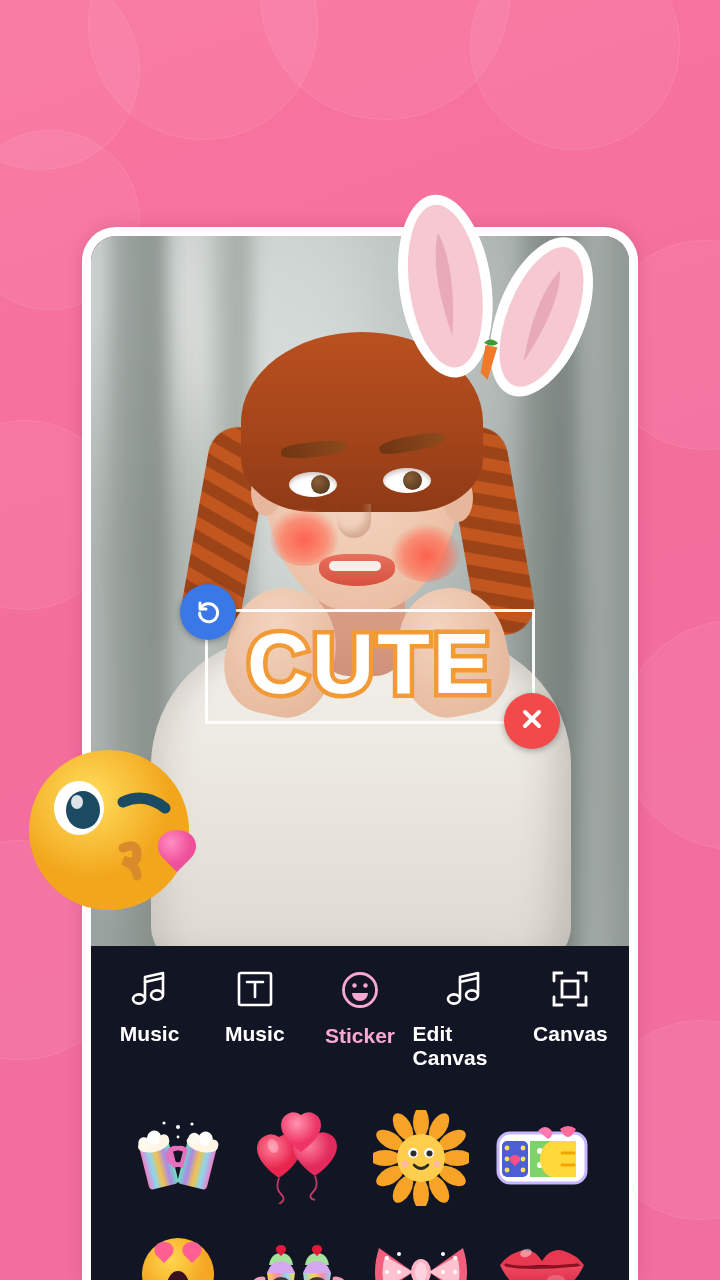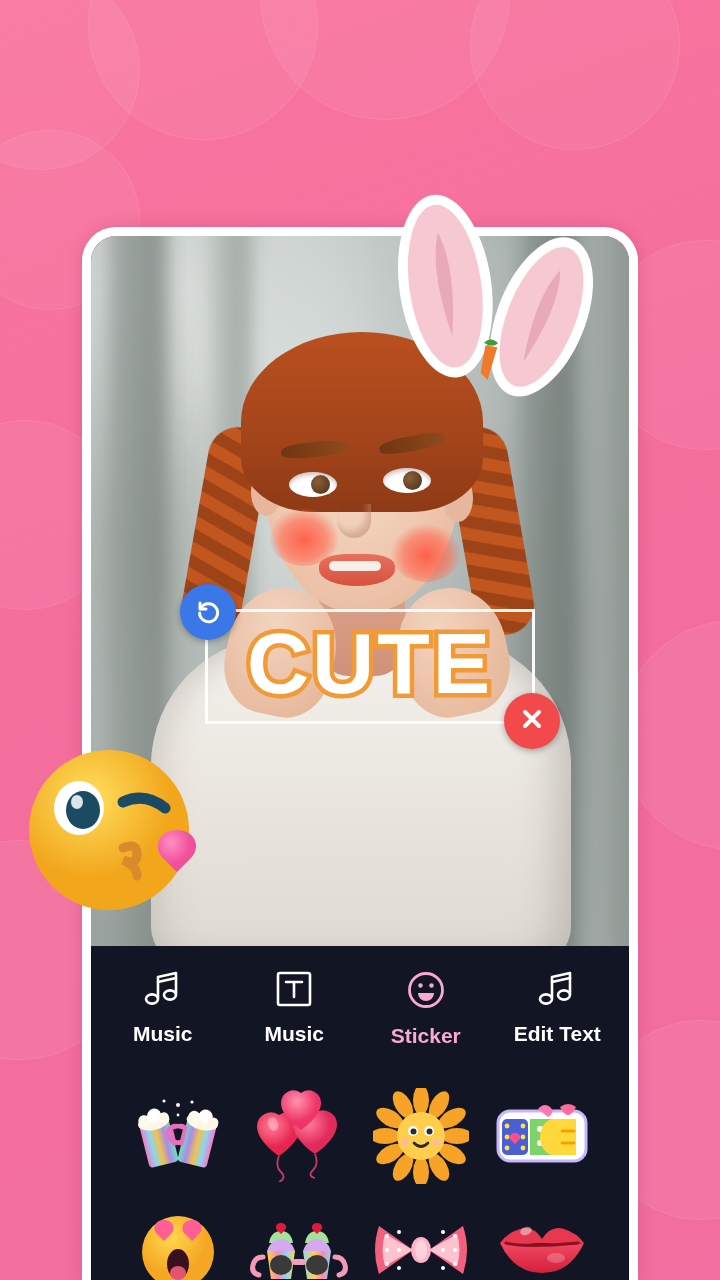--- a/index.html
+++ b/index.html
@@ -352,23 +352,32 @@
 
           <div class="tool">
             <span>
               <svg width="40" height="38" viewBox="0 0 40 38" fill="none" stroke="currentColor" stroke-width="2.6" stroke-linecap="round" stroke-linejoin="round">
                 <path d="M15 28V7l18-4v21"></path>
                   <ellipse cx="9" cy="29" rx="6" ry="4.6"></ellipse>
                   <ellipse cx="27" cy="25" rx="6" ry="4.6"></ellipse>
                   <path d="M15 12l18-4"></path>
               </svg>
             </span>
-            <span class="tool-label">Edit Text</span>
-          </div>
-
+            <span class="tool-label">Edit Canvas</span>
+          </div>
+
+          <div class="tool">
+            <span>
+              <svg width="38" height="38" viewBox="0 0 38 38" fill="none" stroke="currentColor" stroke-width="2.8" stroke-linecap="round">
+                <path d="M3 11V3h8M27 3h8v8M35 27v8h-8M11 35H3v-8"></path>
+                <rect x="11" y="11" width="16" height="16"></rect>
+              </svg>
+            </span>
+            <span class="tool-label">Canvas</span>
+          </div>
 
         </div>
 
         <div id="sticker-grid">
 
           <div class="sticker-cell">
             <span>
             <svg width="96" height="86" viewBox="0 0 96 86">
               <g transform="rotate(-14 30 50)">
                 <rect x="14" y="28" width="30" height="44" rx="4" fill="url(#bg1)"></rect>

